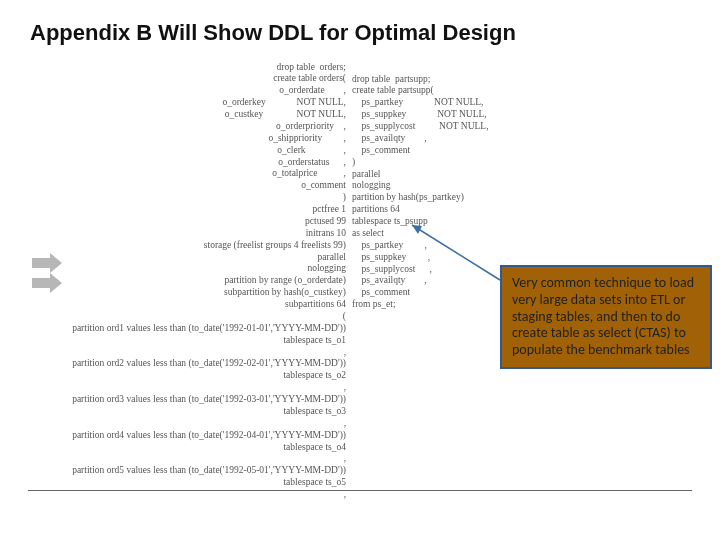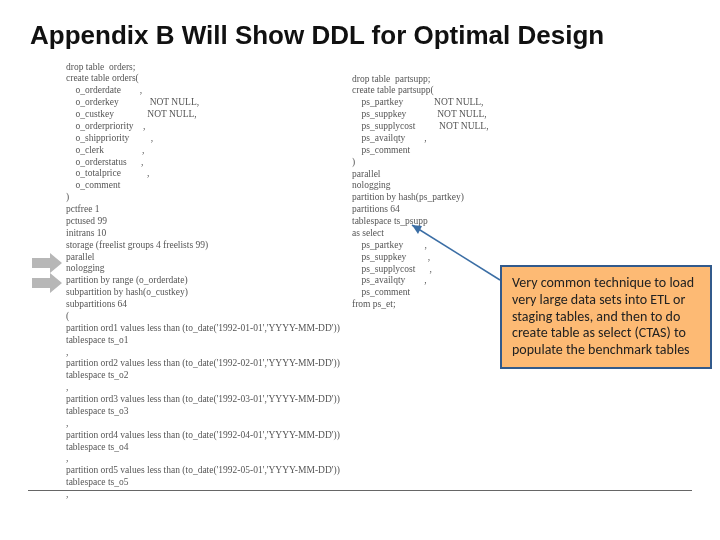--- a/index.html
+++ b/index.html
@@ -10,50 +10,51 @@
     background: #fff;
     font-family: Arial, Helvetica, sans-serif;
     overflow: hidden;
     position: relative;
   }
   .title {
     position: absolute;
     top: 20px;
     left: 30px;
     right: 30px;
-    font-size: 26px;
+    font-size: 22px;
     font-weight: 900;
     color: #111;
     font-family: Arial, Helvetica, sans-serif;
   }
   .ddl {
     position: absolute;
     font-family: "Times New Roman", Times, serif;
     font-size: 9.5px;
     line-height: 1.25;
     color: #555;
     white-space: pre;
   }
   .ddl-left {
     top: 52px;
-    left: 66px;
+    left: 56px;
     width: 290px;
+    text-align: right;
   }
   .ddl-right {
     top: 64px;
     left: 352px;
     width: 200px;
   }
   .callout {
     position: absolute;
     top: 265px;
     left: 500px;
     width: 188px;
     border: 2px solid #325a8c;
-    background: #fdba74;
+    background: #a16207;
     padding: 8px 10px;
     font-family: Calibri, Arial, sans-serif;
     font-size: 14px;
     line-height: 1.2;
     color: #222;
   }
   svg.arrows {
     position: absolute;
     top: 0;
     left: 0;

